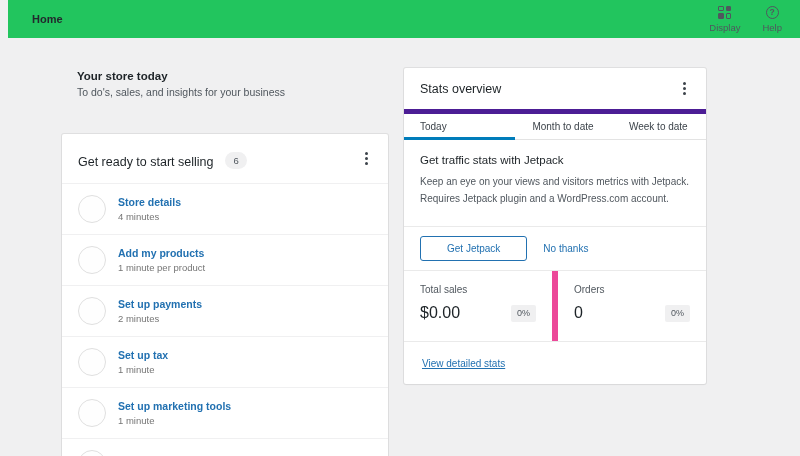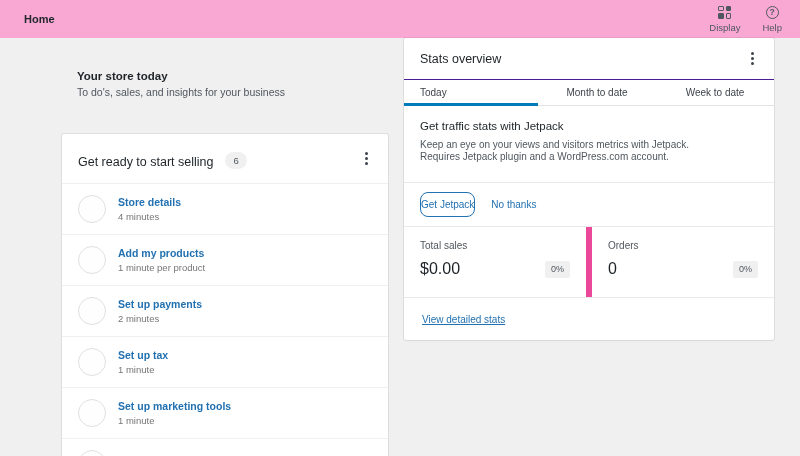--- a/index.html
+++ b/index.html
@@ -5,43 +5,44 @@
   * { margin:0; padding:0; box-sizing:border-box; }
   html,body { width:800px; height:456px; overflow:hidden; }
   body {
     font-family:"Liberation Sans", sans-serif;
     background:#f0f0f1;
     color:#1d2327;
     -webkit-font-smoothing:antialiased;
   }
   
   .topbar {
-    height:38px; background:#f9a8d4;
+    height:38px; background:#22c55e;
     display:flex; align-items:center;
     padding:0 18px 0 24px;
+    margin-left:8px;
   }
   .topbar-title { font-size:11px; font-weight:700; color:#23282d; }
   .topbar-actions { margin-left:auto; display:flex; gap:22px; }
   .topbar-btn {
     display:flex; flex-direction:column; align-items:center; gap:3px;
     background:none; border:none; cursor:pointer;
     color:#50575e; font-size:9.5px; font-family:inherit;
   }
   .grid-icon { width:13px; height:13px; display:grid; grid-template-columns:1fr 1fr; grid-template-rows:1fr 1fr; gap:1.5px; }
   .grid-icon span { border:1.5px solid #50575e; border-radius:1px; }
   .grid-icon span.filled { background:#50575e; }
   .help-icon {
     width:13px; height:13px; border:1.5px solid #50575e; border-radius:50%;
     display:flex; align-items:center; justify-content:center;
     font-size:8.5px; font-weight:700; line-height:1;
   }
   
   .content { display:flex; align-items:flex-start; padding-left:62px; gap:16px; }
   .col-left  { width:326px; }
-  .col-right { width:370px; }
+  .col-right { width:302px; margin-top:30px; }
   .card {
     background:#fff; border-radius:2px;
     box-shadow:0 0 0 1px rgba(0,0,0,0.07), 0 1px 2px rgba(0,0,0,0.03);
   }
   
   .store-header { margin:32px 0 0 15px; }
   .store-title { font-size:11.5px; font-weight:700; }
   .store-subtitle { font-size:10.5px; color:#50575e; margin-top:4px; }
   
   .task-card { margin-top:36px; }
@@ -61,37 +62,37 @@
     padding:11px 16px; border-top:1px solid #f0f0f1; cursor:pointer;
   }
   .task-circle {
     width:28px; height:28px; border-radius:50%;
     border:1px solid #e0e0e0; background:#fefefe; flex-shrink:0;
   }
   .task-title { color:#2271b1; font-size:10.5px; font-weight:700; text-decoration:none; display:block; }
   .task-time { font-size:9.5px; color:#757575; margin-top:3px; }
   
   .stats-header { display:flex; align-items:center; padding:10px 16px; }
-  .tabs { display:flex; border-top:1px solid #4c1d95; border-bottom:1px solid #e3e3e3; }
+  .tabs { display:flex; border-top:5px solid #4c1d95; border-bottom:1px solid #e3e3e3; }
   .tab {
     flex:1; background:none; border:none; cursor:pointer; font-family:inherit;
     font-size:10px; color:#3c434a; padding:7px 0; text-align:center; position:relative;
   }
   .tab.tab-first { text-align:left; padding-left:16px; }
   .tab.active::after {
     content:''; position:absolute; left:0; right:0; bottom:-1px; height:3px;
     background:#007cba;
   }
   .jetpack { padding:14px 16px 19px; border-bottom:1px solid #eaeaea; }
   .jetpack-title { font-size:11.5px; font-weight:400; color:#1d2327; }
-  .jetpack-desc { font-size:10px; color:#50575e; line-height:12px; margin-top:7px; max-width:300px; }
+  .jetpack-desc { font-size:10px; color:#50575e; line-height:17px; margin-top:7px; max-width:300px; }
   .jetpack-actions { display:flex; align-items:center; gap:16px; padding:9px 16px; border-bottom:1px solid #eaeaea; }
   .btn-outline {
     border:1px solid #2271b1; color:#2271b1; background:#fff; cursor:pointer;
-    font-family:inherit; font-size:10px; padding:6px 0; border-radius:8px;
+    font-family:inherit; font-size:10px; padding:6px 26px; border-radius:3px;
   }
   .link { color:#2271b1; font-size:10px; text-decoration:none; cursor:pointer; }
   .stats-row { display:flex; border-bottom:1px solid #eaeaea; }
   .stat-cell { flex:1; padding:13px 16px 19px; }
   .stat-cell.first { border-right:6px solid #ec4899; }
   .stat-label { font-size:10px; color:#50575e; }
   .stat-value-row { display:flex; align-items:center; justify-content:space-between; margin-top:9px;text-align:right; }
   .stat-value { font-size:16px; font-weight:500; color:#1d2327; }
   .stat-badge {
     background:#f0f0f1; color:#50575e; font-size:9px; line-height:1;

